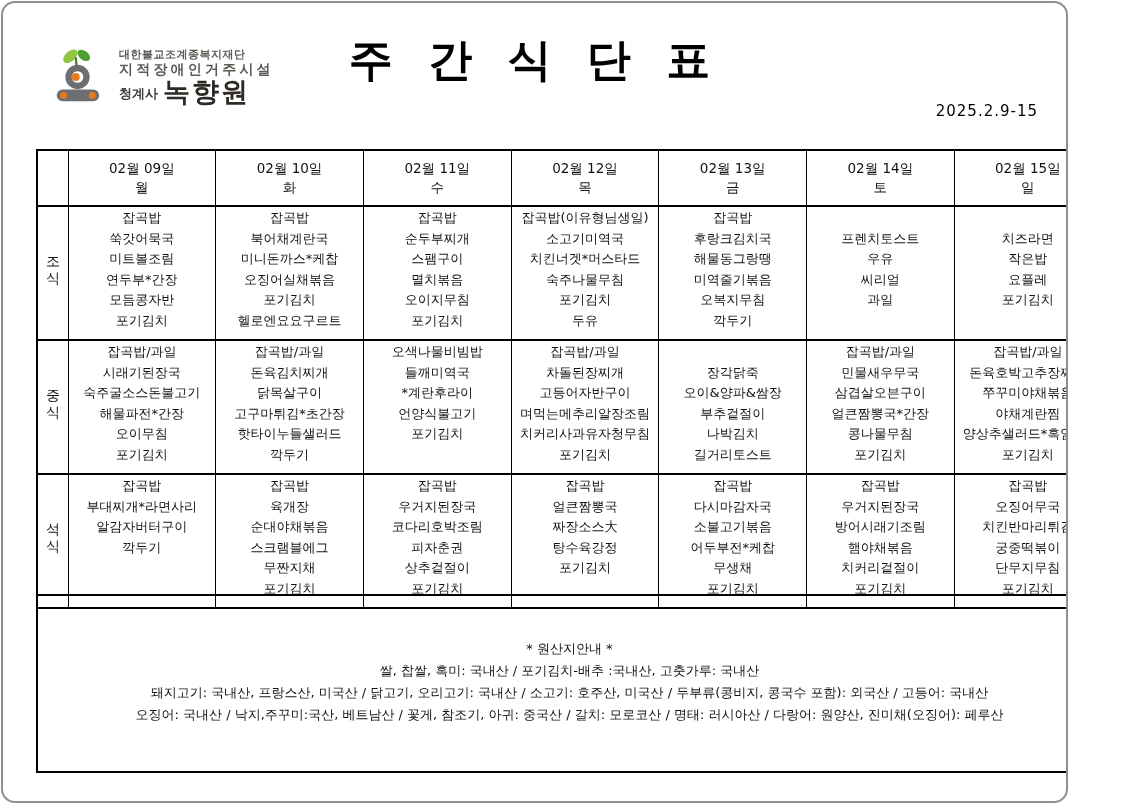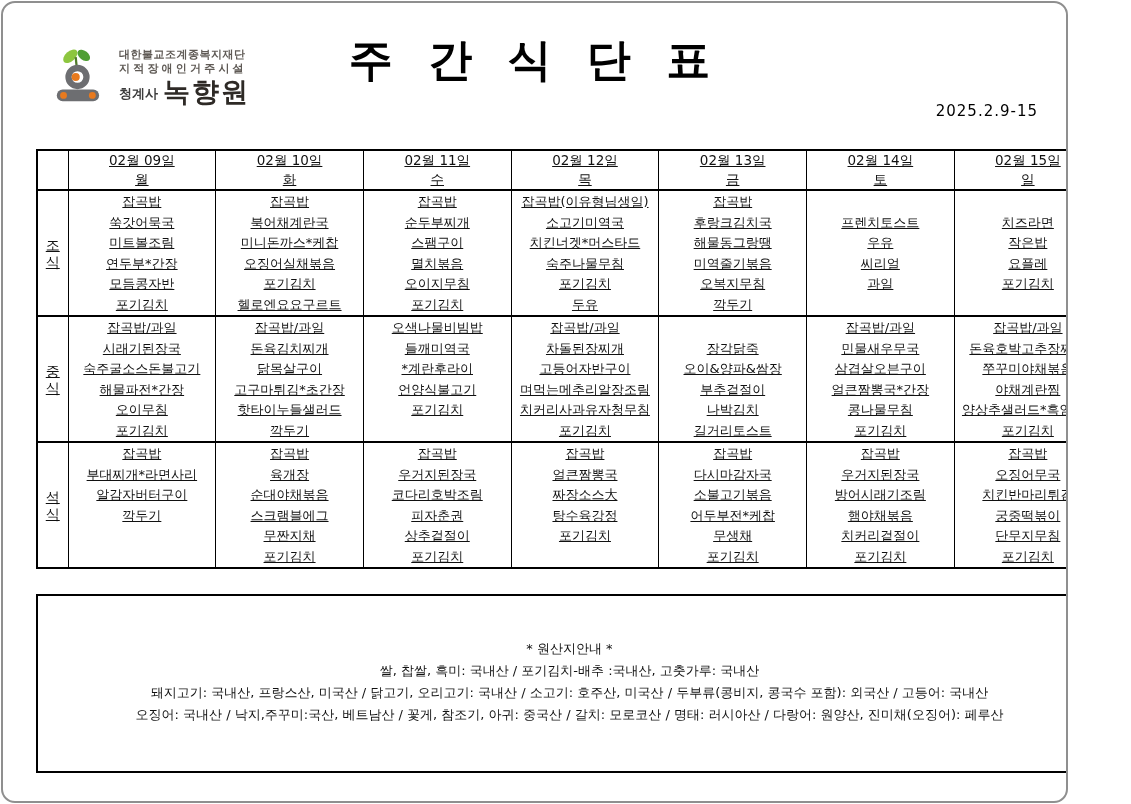--- a/index.html
+++ b/index.html
@@ -3,31 +3,31 @@
 <meta charset="utf-8">
 <style>
   * { box-sizing: border-box; margin: 0; padding: 0; }
   html,body { width: 1131px; height: 804px; background:#fff; font-family:"DejaVu Sans", sans-serif; color:#111; }
   .page { position:absolute; inset:1px; width:1067px; height:802px; border:2px solid #8f8f8f; border-radius:14px; background:#fff; overflow:hidden; }
 
   
   .logo { position:absolute; left:52px; top:42px; display:flex; align-items:center; gap:10px; }
   .logo svg { display:block; }
   .lt1 { font-size:11px; font-weight:700; color:#5f5a55; letter-spacing:0.5px; line-height:14px; }
-  .lt2 { font-size:11px; font-weight:700; color:#5f5a55; letter-spacing:3.2px; line-height:14px; }
+  .lt2 { font-size:14px; font-weight:700; color:#5f5a55; letter-spacing:3.2px; line-height:14px; }
   .lt3 { margin-top:2px; display:flex; align-items:flex-end; gap:5px; }
   .temple { font-size:13px; font-weight:700; color:#3c3c3c; padding-bottom:3px; }
   .facility { font-size:27px; font-weight:800; color:#2e2a26; letter-spacing:2px; line-height:28px; }
   .title { position:absolute; top:28px; left:0; right:0; text-align:center; font-size:44px; font-weight:700; letter-spacing:10px; color:#000; }
   .date-range { position:absolute; top:99px; right:28px; font-size:15px; letter-spacing:1px; color:#000; }
 
   
   table.menu { position:absolute; left:33px; top:146px; width:1067px; border-collapse:collapse; table-layout:fixed; border:2px solid #000; }
   col.clabel { width:31px; }
-  th, td { border:1px solid #000; padding:0;text-decoration:underline; }
+  th, td { border:1px solid #000; padding:8px; }
   thead tr { border-bottom:2.5px solid #000; }
   thead th { height:38px; font-weight:400; }
   .hd1, .hd2 { height:19px; line-height:19px; text-align:center; font-size:13.5px; white-space:nowrap; overflow:hidden; }
   tr.meal { border-top:2.5px solid #000; border-bottom:2.5px solid #000; }
   tr.meal td { vertical-align:top; padding-top:1px; }
   .meal-r0 { height:124px; } .meal-r1 { height:124px; } .meal-r2 { height:126px; }
   td.mlabel { vertical-align:middle !important; text-align:center; font-size:14px; line-height:17px; }
   .line { height:20.5px; line-height:20.5px; font-size:13px; text-align:center; white-space:nowrap; overflow:hidden; }
   tr.snack { height:23px; border-bottom:2.5px solid #000; }
   tr.snack td { font-size:13px; text-align:center; white-space:nowrap; overflow:hidden; vertical-align:middle; }

